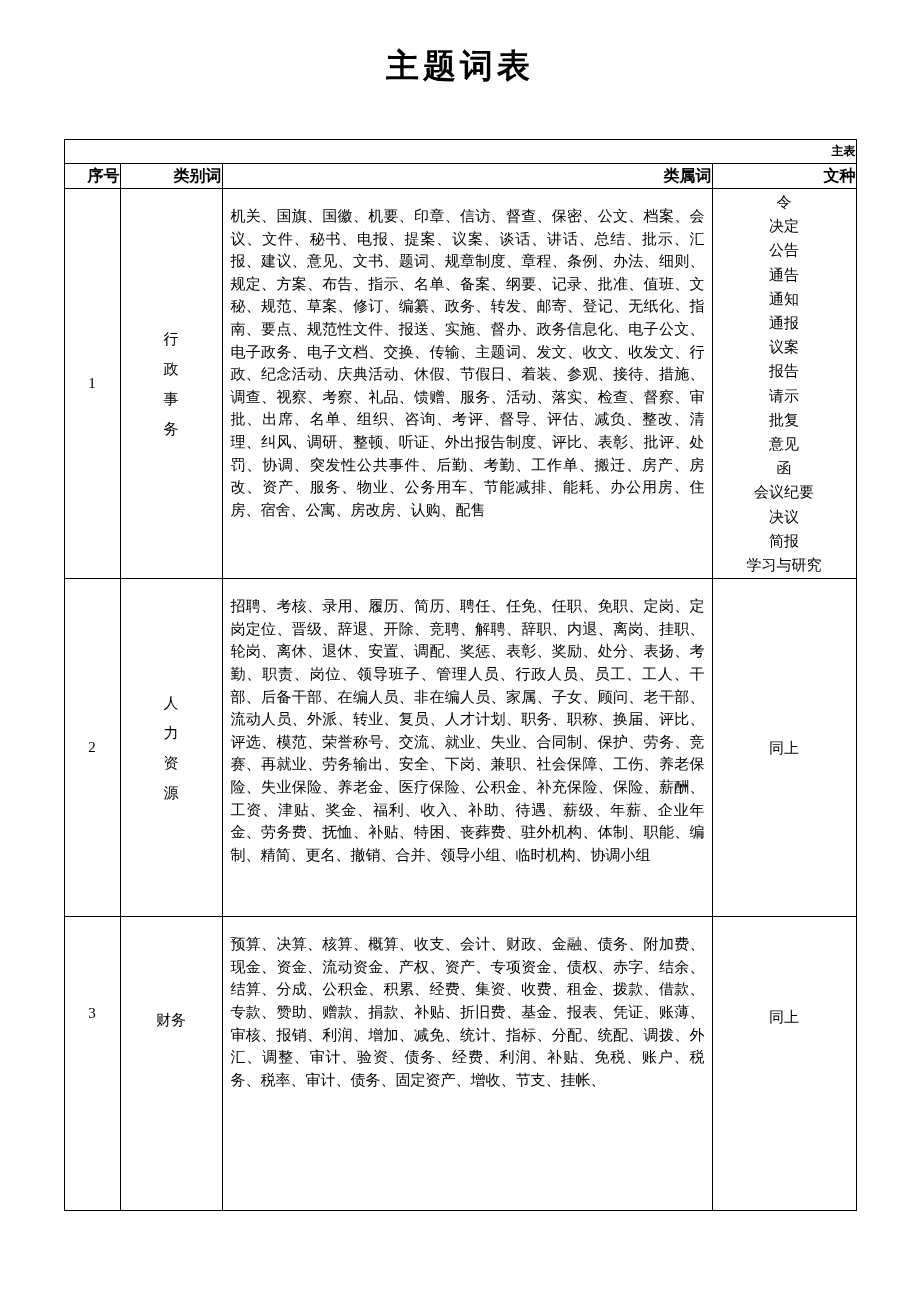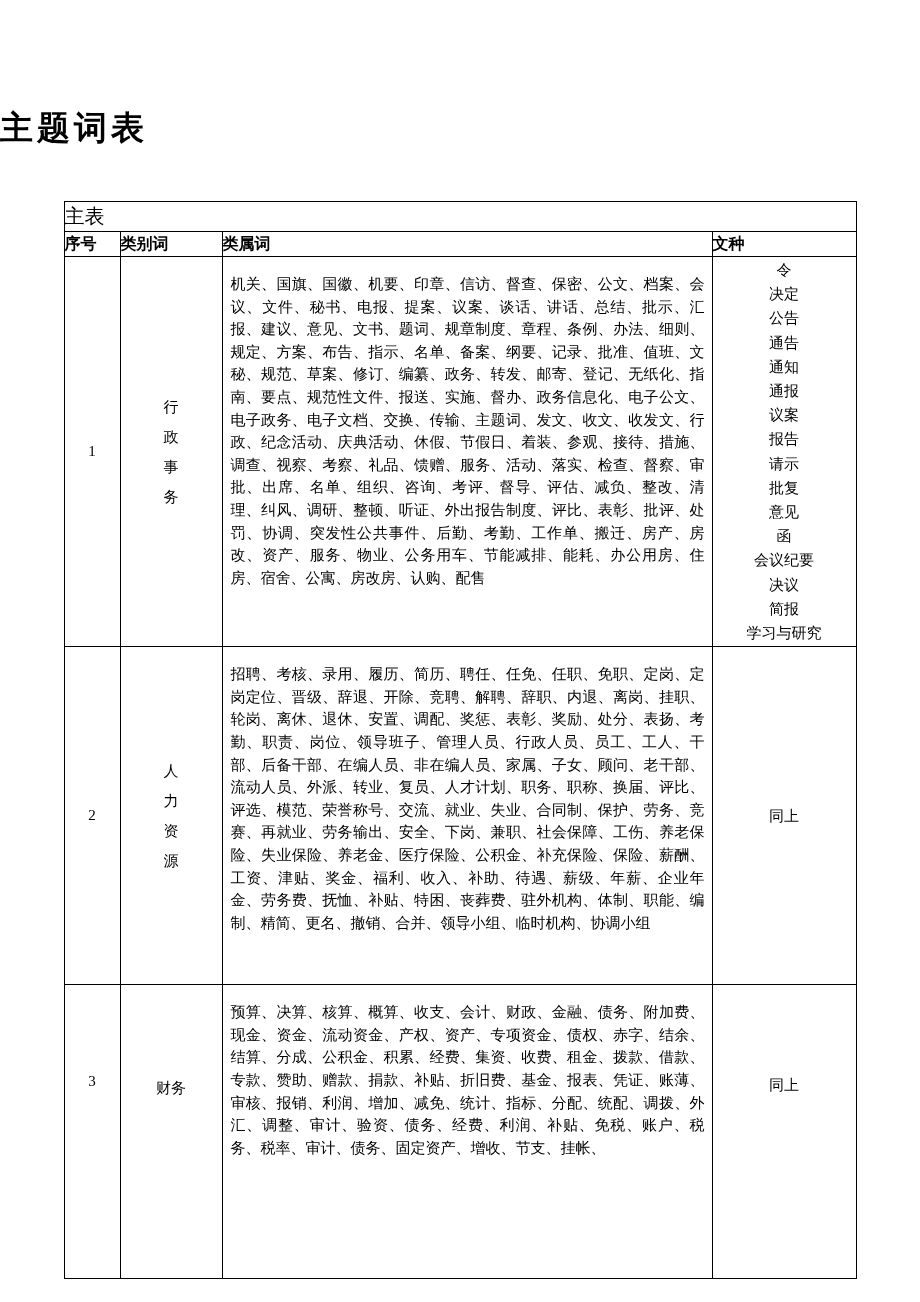--- a/index.html
+++ b/index.html
@@ -8,44 +8,45 @@
     width: 920px;
     height: 1302px;
     margin: 0 auto;
     background: #ffffff;
     color: #000;
     font-family: "Liberation Serif", "DejaVu Serif", serif;
     overflow: hidden;
   }
   .title {
     margin: 0;
-    padding-top: 106px;
+    padding-top: 44px;
+    text-align: center;
     font-size: 33px;
     font-weight: bold;
     letter-spacing: 4px;
   }
   table.main-table {
     border-collapse: collapse;
     table-layout: fixed;
     width: 792px;
     margin: 50px auto 0 auto;
   }
   table.main-table td {
     border: 1px solid #000;
     overflow: hidden;
   }
   .super-header {
-    text-align: left;
-    font-weight: normal;
-    font-size: 20px;
+    text-align: right;
+    font-weight: bold;
+    font-size: 12px;
     padding: 1px 0;
     height: 21px;
   }
   .col-header {
-    text-align: left;
+    text-align: right;
     font-weight: bold;
     font-size: 16px;
     padding: 1px 0;
     height: 22px;
   }
   .index-cell {
     text-align: center;
     font-size: 15px;
     vertical-align: middle;
   }

